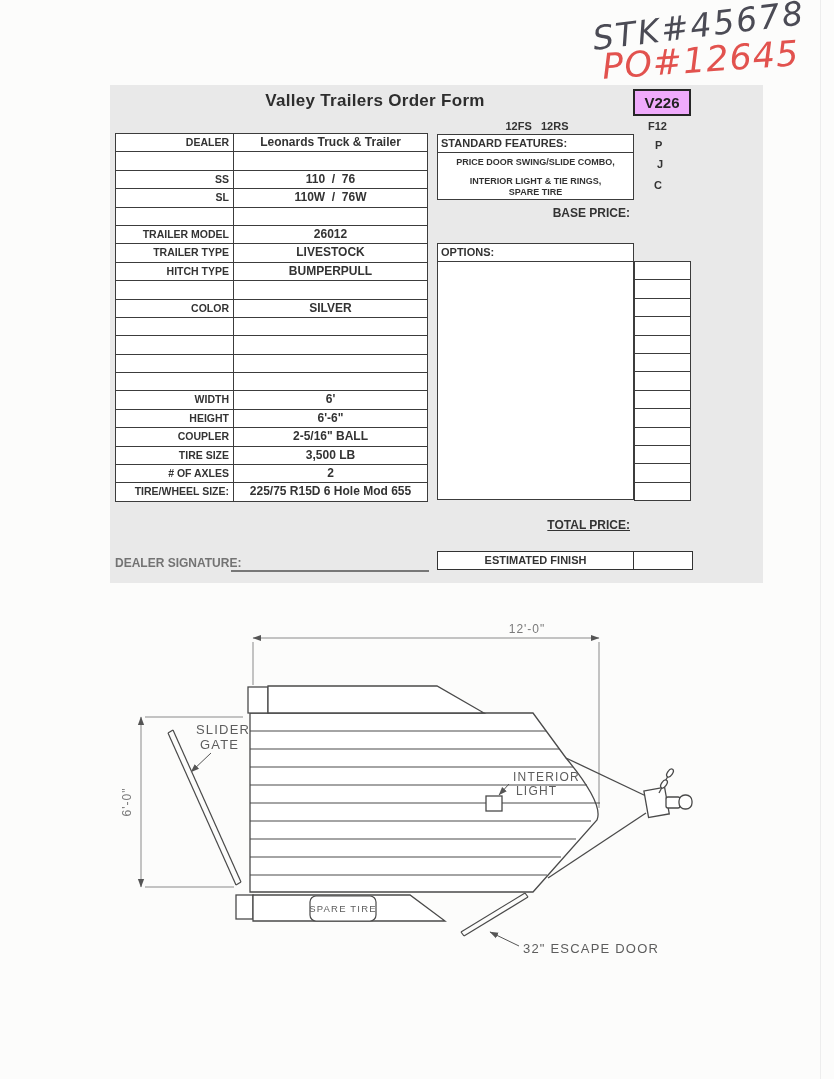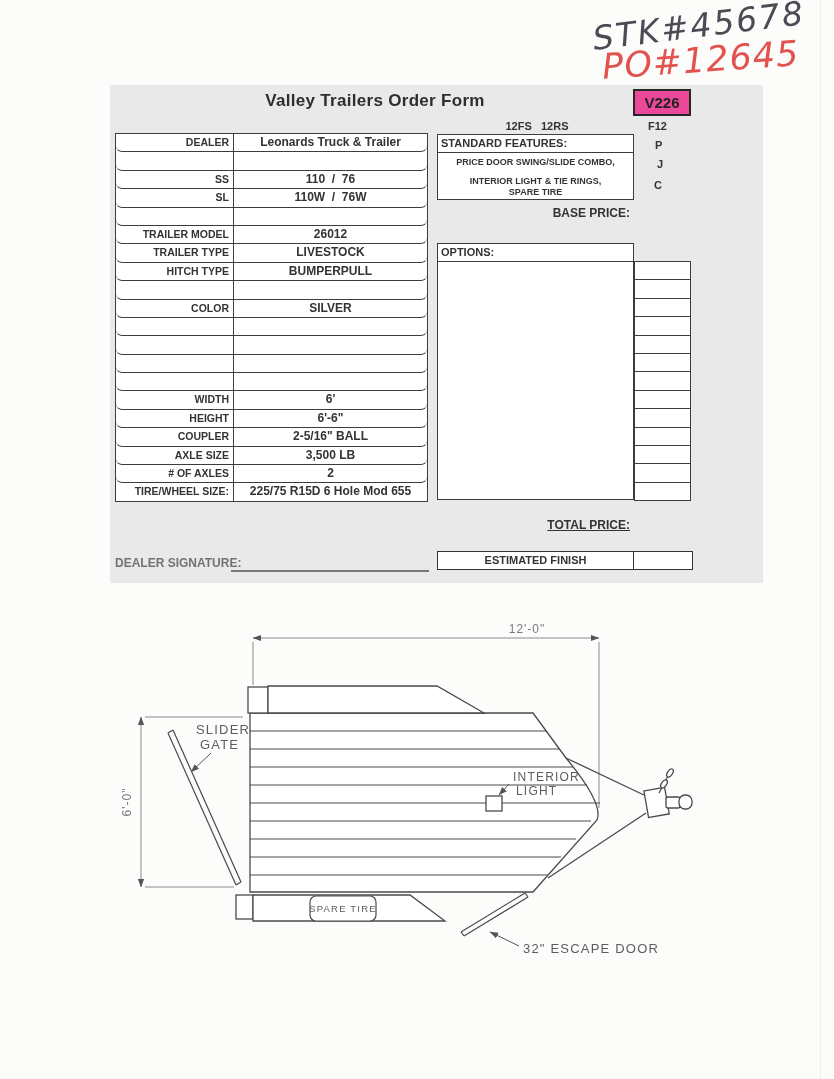--- a/index.html
+++ b/index.html
@@ -12,35 +12,35 @@
   
   .hand{position:absolute;font-family:"DejaVu Sans",sans-serif;font-style:italic;white-space:nowrap;}
   .hand-stk{left:592px;top:6px;font-size:33px;transform:rotate(-7deg);letter-spacing:2px;}
   .hand-po{left:602px;top:40px;font-size:35px;transform:rotate(-4deg);letter-spacing:1px;}
 
   
   .panel{position:absolute;left:110px;top:85px;width:653px;height:498px;background:#e9e9e9;}
 
   .title{position:absolute;left:110px;top:91px;width:530px;text-align:center;
          font-size:17px;font-weight:bold;color:#2e2e2e;letter-spacing:.3px;}
-  .vcode{position:absolute;left:633px;top:89px;width:54px;height:23px;background:#ec4899;
+  .vcode{position:absolute;left:633px;top:89px;width:54px;height:23px;background:#f0abfc;
          border:2px solid #262626;text-align:center;line-height:23px;font-weight:bold;font-size:15px;color:#222;}
 
   .codes-left{position:absolute;left:487px;top:120px;width:100px;text-align:center;
               font-weight:bold;font-size:11px;color:#333;white-space:pre;}
   .code-right{position:absolute;left:648px;top:120px;font-weight:bold;font-size:11px;color:#333;}
   .side-code{position:absolute;font-weight:bold;font-size:11px;color:#333;}
   .sc-p{left:655px;top:139px;}
   .sc-j{left:657px;top:158px;}
   .sc-c{left:654px;top:179px;}
 
   
   .spec-table{position:absolute;left:115px;top:133px;width:313px;background:#fff;
               border:1px solid #3c3c3c;box-sizing:border-box;}
-  .trow{display:flex;height:17.4px;border-bottom:1px solid #3c3c3c;border-radius:6px;}
+  .trow{display:flex;height:17.4px;border-bottom:1px solid #3c3c3c;}
   .trow:last-child{border-bottom:none;}
   .tlabel{width:113px;border-right:1px solid #3c3c3c;text-align:right;padding-right:4px;
           font-weight:bold;font-size:10.5px;line-height:17.4px;color:#333;white-space:nowrap;}
   .tvalue{flex:1;text-align:center;font-weight:bold;font-size:12px;line-height:17.4px;
           color:#333;white-space:pre;overflow:hidden;}
 
   
   .features{position:absolute;left:437px;top:134px;width:197px;background:#fff;
             border:1px solid #3c3c3c;box-sizing:border-box;height:66px;}
   .features-head{height:17px;border-bottom:1px solid #3c3c3c;font-weight:bold;font-size:11px;
@@ -159,21 +159,21 @@
     </div>
     <div class="trow">
       <div class="tlabel">HEIGHT</div>
       <div class="tvalue">6'-6"</div>
     </div>
     <div class="trow">
       <div class="tlabel">COUPLER</div>
       <div class="tvalue">2-5/16" BALL</div>
     </div>
     <div class="trow">
-      <div class="tlabel">AXLE SIZE</div>
+      <div class="tlabel">TIRE SIZE</div>
       <div class="tvalue">3,500 LB</div>
     </div>
     <div class="trow">
       <div class="tlabel"># OF AXLES</div>
       <div class="tvalue">2</div>
     </div>
     <div class="trow">
       <div class="tlabel">TIRE/WHEEL SIZE:</div>
       <div class="tvalue">225/75 R15D 6 Hole Mod 655</div>
     </div>

